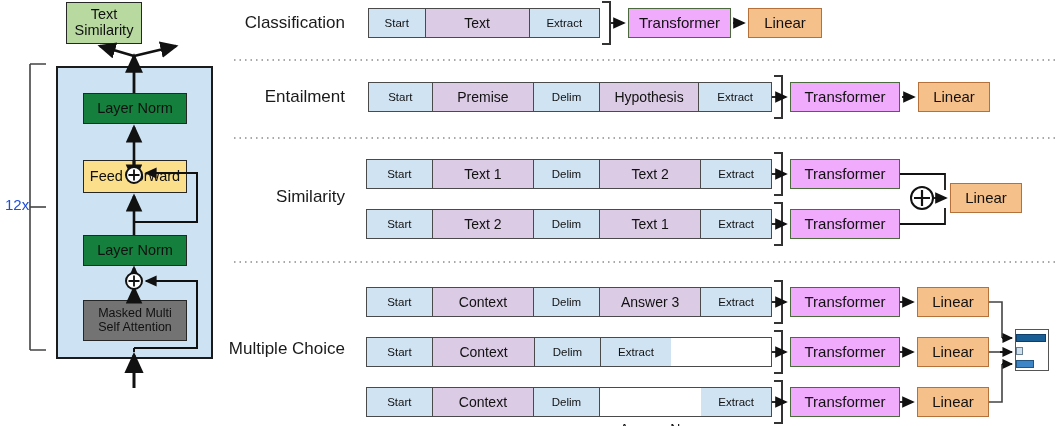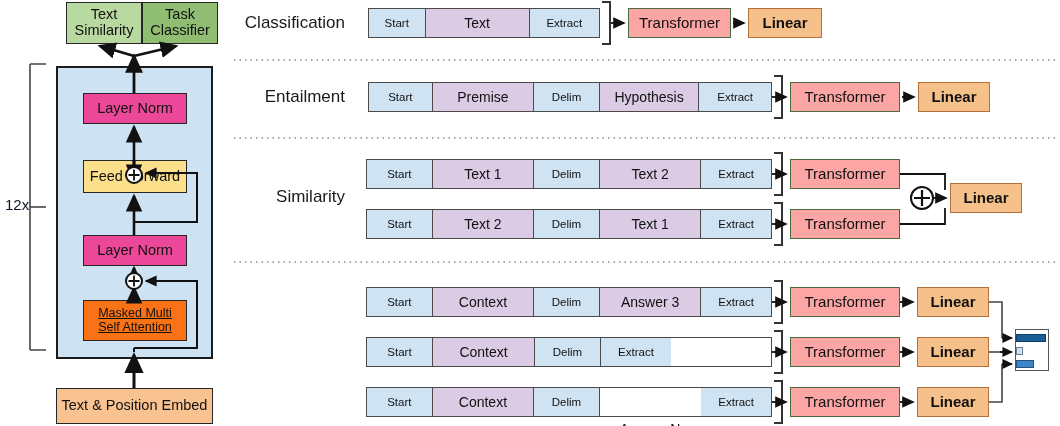--- a/index.html
+++ b/index.html
@@ -9,91 +9,85 @@
   .abs{position:absolute;box-sizing:border-box;}
 
   
   .box{position:absolute;box-sizing:border-box;border:1.6px solid #262626;
        display:flex;align-items:center;justify-content:center;text-align:center;
        color:#111;line-height:1.08;}
 
   
   .c-greenlight{background:#b8d9a0;}
   .c-greendark{background:#8fbe72;}
-  .c-purple{background:#ec4899;}
+  .c-purple{background:#15803d;}
   .c-yellow{background:#fbdf8b;}
-  .c-pink{background:#f97316;text-decoration:underline;}
+  .c-pink{background:#737373;}
   .c-orange{background:#f8c291;}
   .c-bluepanel{background:#cde3f4;border:2.2px solid #1b1b1b;}
-  .c-transformer{background:#fca5a5;border:1.5px solid #4c6b3c;}
-  .c-linear{background:#f6c08a;border:1.5px solid #b4723a;font-weight:bold;}
+  .c-transformer{background:#f0abfc;border:1.5px solid #4c6b3c;}
+  .c-linear{background:#f6c08a;border:1.5px solid #b4723a;}
 
   
   .strip{position:absolute;display:flex;height:30px;box-sizing:border-box;
          border:1.4px solid #4a4a4a;}
   .cell{box-sizing:border-box;display:flex;align-items:center;justify-content:center;
         border-right:1.3px solid #4a4a4a;font-size:12.5px;color:#111;white-space:nowrap;}
   .cell:last-child{border-right:none;}
   .cell.special{background:#cfe3f3;font-size:11.5px;}
   .cell.content{background:#dbcbe4;font-size:14px;}
 
   
   .tasklabel{position:absolute;font-size:17px;color:#1a1a1a;white-space:nowrap;
              text-align:right;}
   .t15{font-size:15px;}
 
   
   .lblock{font-size:14.5px;}
   .twoline{flex-direction:column;}
 
   svg.ov{position:absolute;left:0;top:0;width:1060px;height:426px;pointer-events:none;}
-  .lbl12x{position:absolute;font-size:15px;color:#0f172a;}
+  .lbl12x{position:absolute;font-size:15px;color:#1d4ed8;}
 </style>
 </head>
 <body>
 
 <div id="root">
 
   <div class="box c-greenlight twoline lblock" style="left:66px;top:2px;width:76px;height:42px;">
     <span>Text</span>
     <span>Similarity</span>
   </div>
-  <div class="box c-greendark twoline lblock" style="left:142px;top:2px;width:76px;height:42px;">
-    <span>Task</span>
-    <span>Classifier</span>
-  </div>
 
   <div class="abs c-bluepanel" style="left:56px;top:66px;width:157px;height:293px;"></div>
 
   <div class="box c-purple lblock" style="left:83px;top:93px;width:104px;height:31px;">
     <span>Layer Norm</span>
   </div>
 
   <div class="box c-yellow lblock" style="left:83px;top:160px;width:104px;height:33px;">
     <span>Feed Forward</span>
   </div>
 
   <div class="box c-purple lblock" style="left:83px;top:235px;width:104px;height:31px;">
     <span>Layer Norm</span>
   </div>
 
   <div class="box c-pink twoline" style="left:83px;top:300px;width:104px;height:41px;font-size:12.5px;">
     <span>Masked Multi</span>
     <span>Self Attention</span>
   </div>
 
-  <div class="box c-orange" style="left:56px;top:388px;width:157px;height:36px;font-size:14.5px;">
-    <span>Text &amp; Position Embed</span>
-  </div>
 
   <div class="lbl12x" style="left:5px;top:196px;">12x</div>
 
   <div class="tasklabel" style="left:175px;top:87px;width:170px;">Entailment</div>
   <div class="tasklabel" style="left:175px;top:13px;width:170px;">Classification</div>
   <div class="tasklabel" style="left:175px;top:187px;width:170px;">Similarity</div>
+  <div class="tasklabel" style="left:160px;top:339px;width:185px;">Multiple Choice</div>
 
   <div class="strip" style="left:368px;top:8px;width:232px;">
     <div class="cell special" style="width:57px;">Start</div>
     <div class="cell content" style="width:105px;">Text</div>
     <div class="cell special" style="width:70px;">Extract</div>
   </div>
 
   <div class="strip" style="left:368px;top:82px;width:404px;">
     <div class="cell special" style="width:64px;">Start</div>
     <div class="cell content" style="width:102px;">Premise</div>

